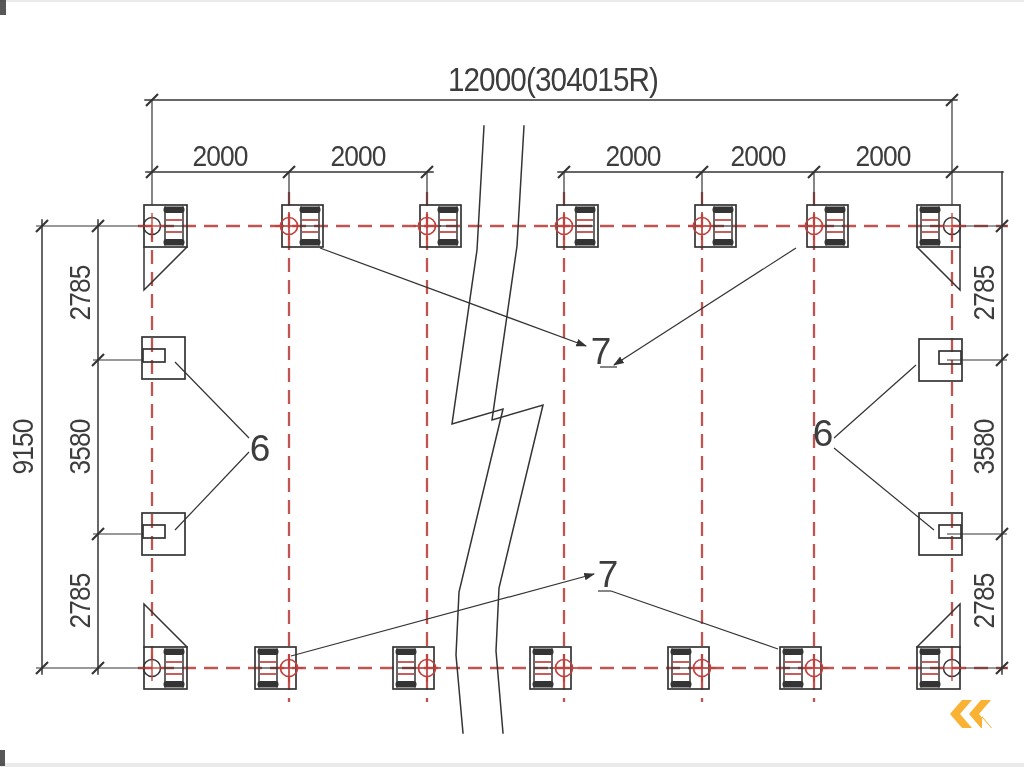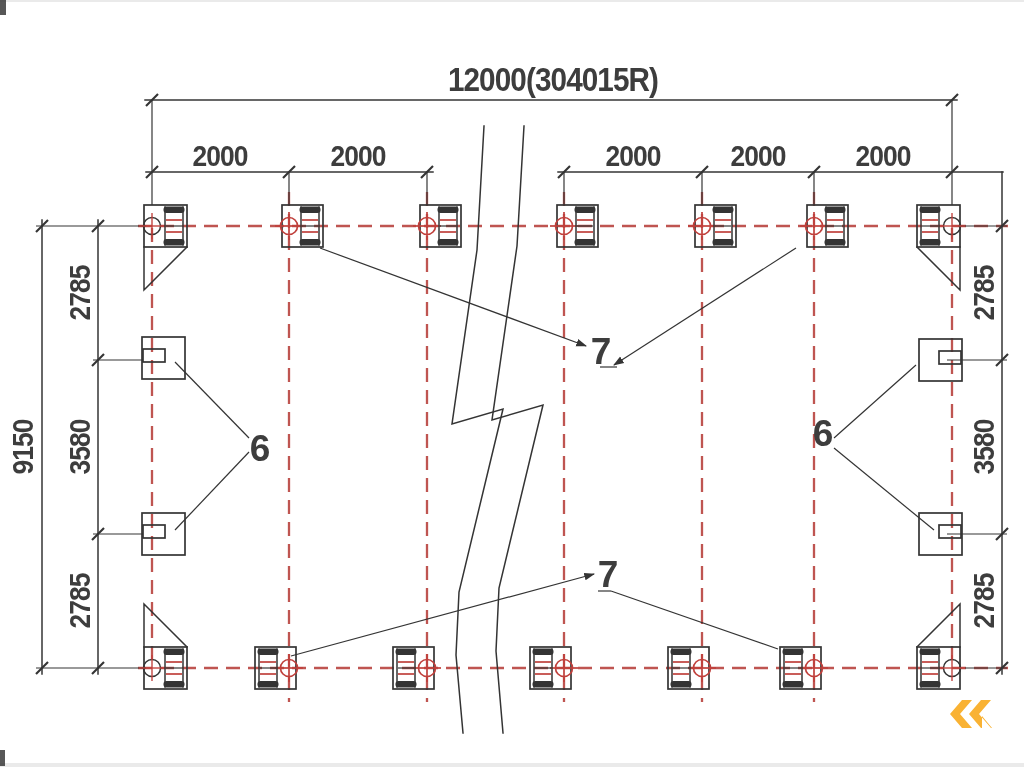--- a/index.html
+++ b/index.html
@@ -1,17 +1,17 @@
 <!DOCTYPE html>
 <html style="--line: #343434; --centerline: #bf5551; --accent-red: #c0403c; --text: #3d3d3d; --logo: #f9b233; --background: #ffffff;"><head>
 <meta charset="utf-8">
 <style>
   html,body{margin:0;padding:0;background:#fff;width:1024px;height:767px;overflow:hidden;}
   #stage{position:relative;width:1024px;height:687px;background:var(--background,#fff);
-         font-family:"Liberation Sans",sans-serif;font-weight:bold;}
+         font-family:"Liberation Sans",sans-serif;}
   svg{display:block}
   .ln{stroke:var(--line,#343434);stroke-width:1.5;fill:none;stroke-linecap:square}
   .ln-thin{stroke:var(--line,#343434);stroke-width:1.2;fill:none}
   .sq{stroke:var(--line,#343434);stroke-width:1.7;fill:none}
   .red-dash{stroke:var(--centerline,#bf5551);stroke-width:2.3;fill:none;stroke-dasharray:14 8}
   .redln{stroke:var(--accent-red,#c0403c);stroke-width:1.7;fill:none}
   .dark-fill{fill:var(--line,#343434);stroke:none}
   .txt{fill:var(--text,#3d3d3d);font-family:"Liberation Sans",sans-serif;}
   .dim-txt{font-size:30px;letter-spacing:-1px}
   .title-txt{font-size:33px;letter-spacing:-1px}

